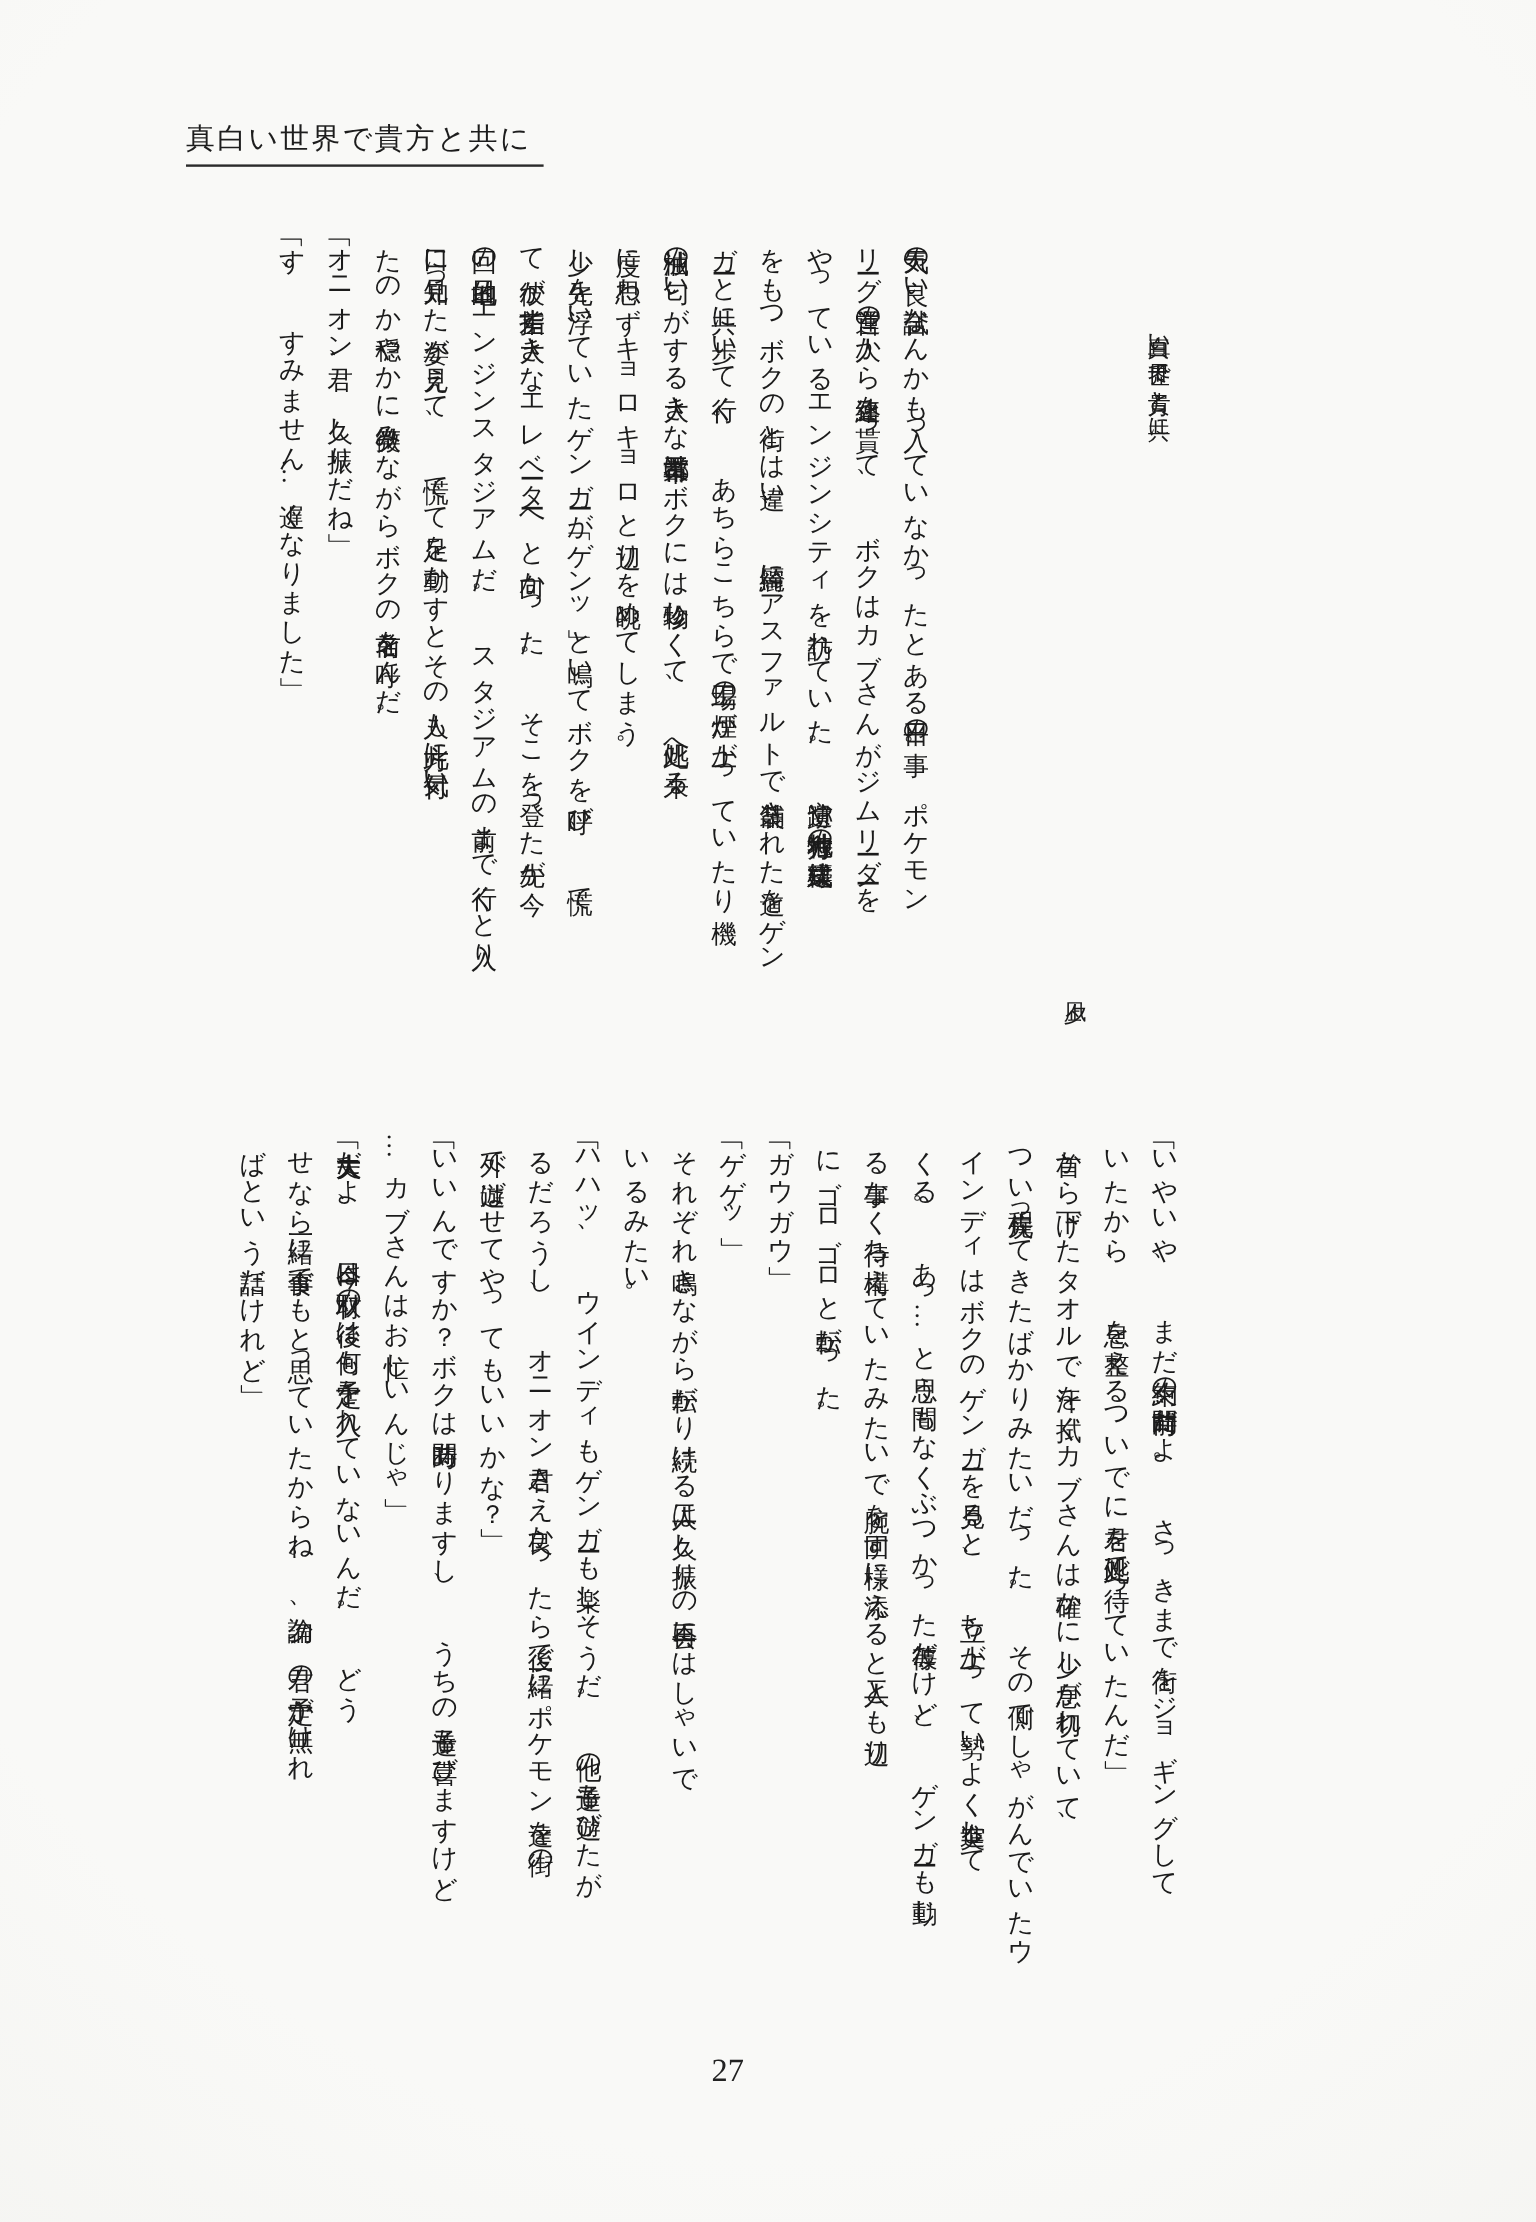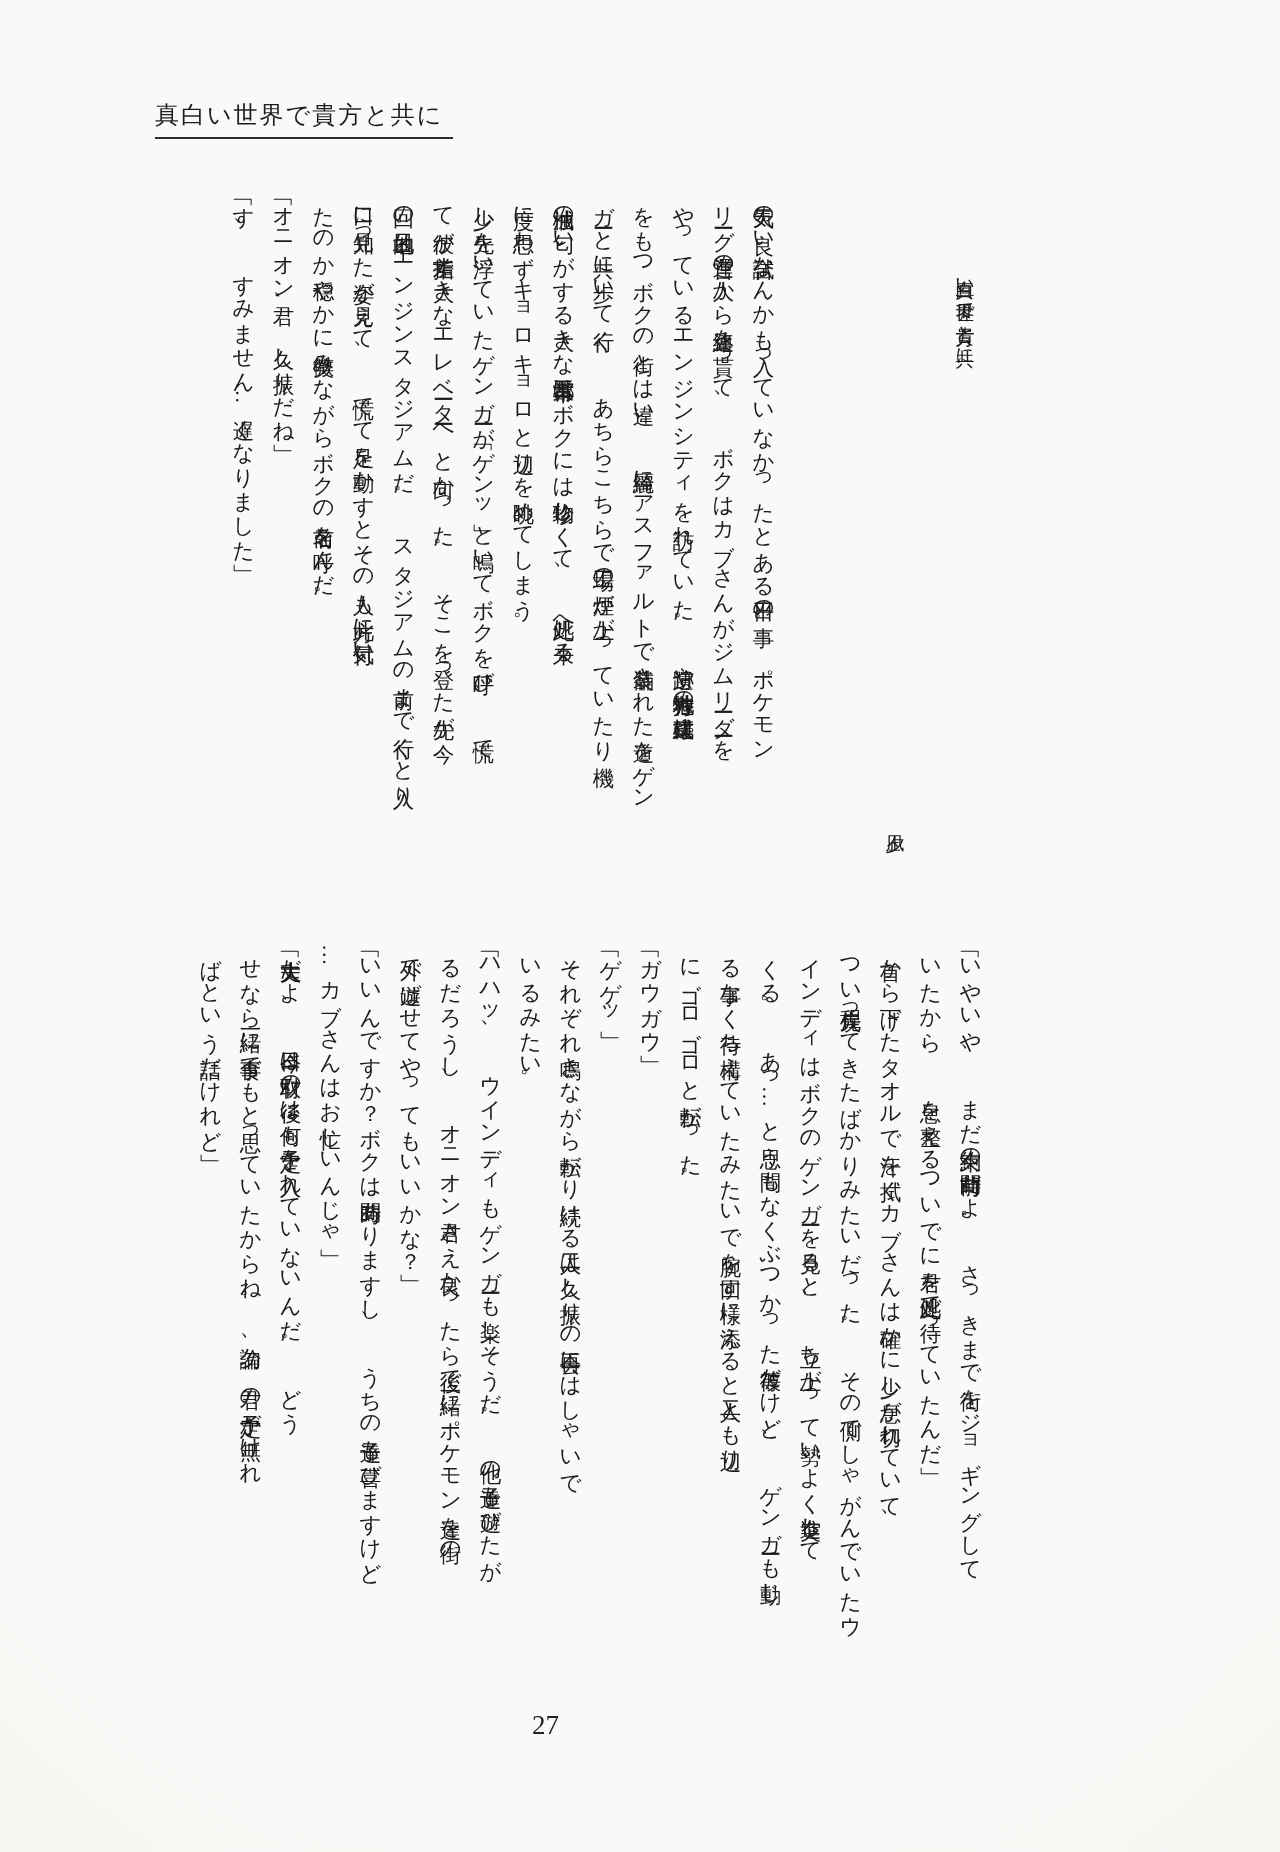--- a/index.html
+++ b/index.html
@@ -73,24 +73,24 @@
     left: 190px;
     top: 944px;
     width: 800px;
     height: 718px;
   }
   .tcol {
     white-space: nowrap;
   }
   .page-number {
     position: absolute;
-    left: 532px;
+    left: 560px;
     top: 1710px;
     width: 60px;
-    text-align: left;
+    text-align: right;
     font-size: 27px;
     color: #222222;
   }
 </style>
 </head>
 <body>
 
 <div class="page">
 
   <div class="running-header">真白い世界で貴方と共に</div>

